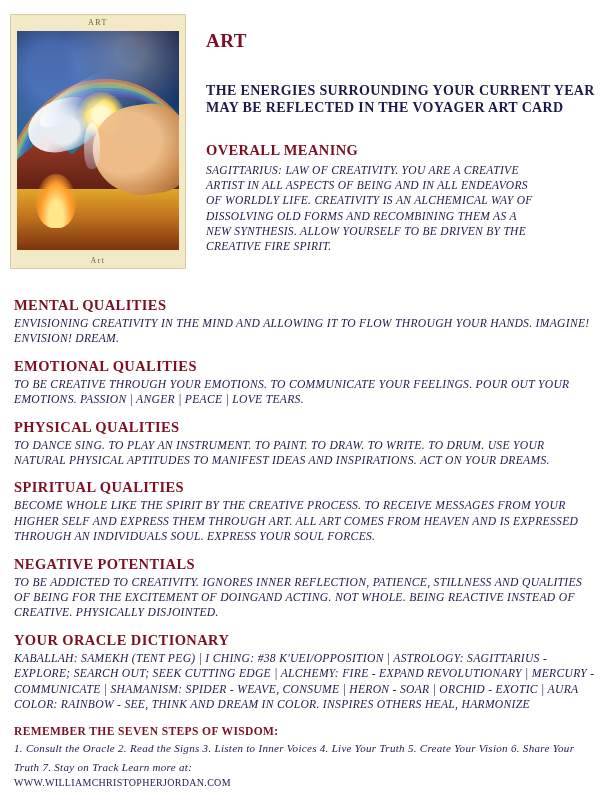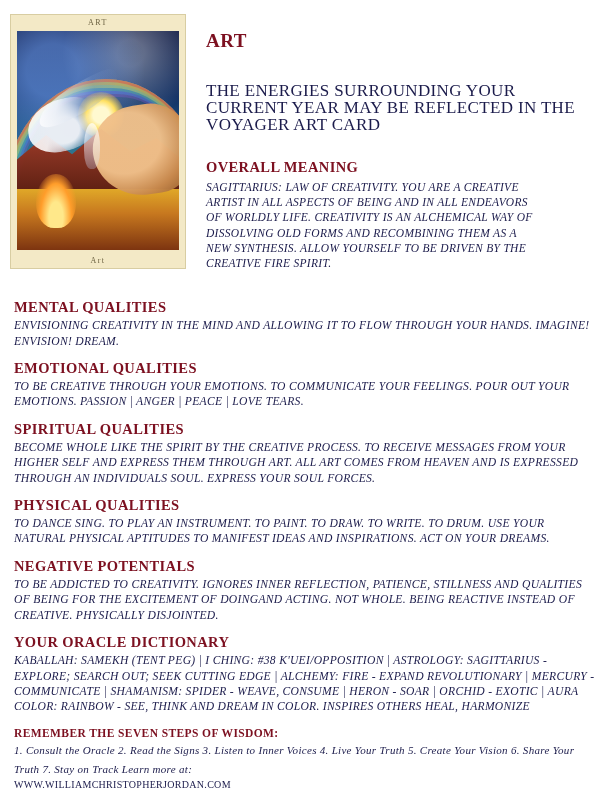--- a/index.html
+++ b/index.html
@@ -183,27 +183,28 @@
   }
   h1.title {
     margin: 0 0 30px 0;
     font-size: 19px;
     font-weight: bold;
     letter-spacing: 0.5px;
     color: #7c1020;
     font-family: "Liberation Serif", serif;
   }
   .subtitle {
-    font-size: 17px;
+    font-size: 14px;
     letter-spacing: 0.35px;
     line-height: 17px;
     color: #1b1b4b;
     margin-bottom: 26px;
     font-variant: small-caps;
     text-transform: uppercase;
+    font-weight: bold;
   }
   h2.sec {
     margin: 0 0 4px 0;
     font-size: 14.5px;
     font-weight: bold;
     color: #7c1020;
     letter-spacing: 0.4px;
     text-transform: uppercase;
   }
   .body {
@@ -317,27 +318,27 @@
       <h2>Mental Qualities</h2>
       <div class="body">Envisioning creativity in the mind and allowing it to flow through your hands. Imagine! Envision! Dream.</div>
     </div>
 
     <div class="section">
       <h2>Emotional Qualities</h2>
       <div class="body">To be creative through your emotions. To communicate your feelings. Pour out your emotions. Passion | Anger | Peace | Love tears.</div>
     </div>
 
     <div class="section">
+      <h2>Physical Qualities</h2>
+      <div class="body">To dance sing. To play an instrument. To paint. To draw. To write. To drum. Use your natural physical aptitudes to manifest ideas and inspirations. Act on your dreams.</div>
+    </div>
+
+    <div class="section">
       <h2>Spiritual Qualities</h2>
       <div class="body">Become whole like the spirit by the creative process. To receive messages from your higher self and express them through art. All art comes from heaven and is expressed through an individuals soul. Express your soul forces.</div>
-    </div>
-
-    <div class="section">
-      <h2>Physical Qualities</h2>
-      <div class="body">To dance sing. To play an instrument. To paint. To draw. To write. To drum. Use your natural physical aptitudes to manifest ideas and inspirations. Act on your dreams.</div>
     </div>
 
     <div class="section">
       <h2>Negative Potentials</h2>
       <div class="body">To be addicted to creativity. Ignores inner reflection, patience, stillness and qualities of being for the excitement of doingand acting. Not whole. Being reactive instead of creative. Physically disjointed.</div>
     </div>
 
     <div class="section dictionary">
       <h2>Your Oracle Dictionary</h2>
       <div class="body">Kaballah: Samekh (Tent Peg) | I Ching: #38 K'uei/Opposition | Astrology: Sagittarius - Explore; Search Out; Seek Cutting Edge | Alchemy: Fire - Expand Revolutionary | Mercury - Communicate | Shamanism: Spider - Weave, Consume | Heron - Soar | Orchid - Exotic | Aura Color: Rainbow - See, Think and Dream in color. Inspires others heal, harmonize</div>

